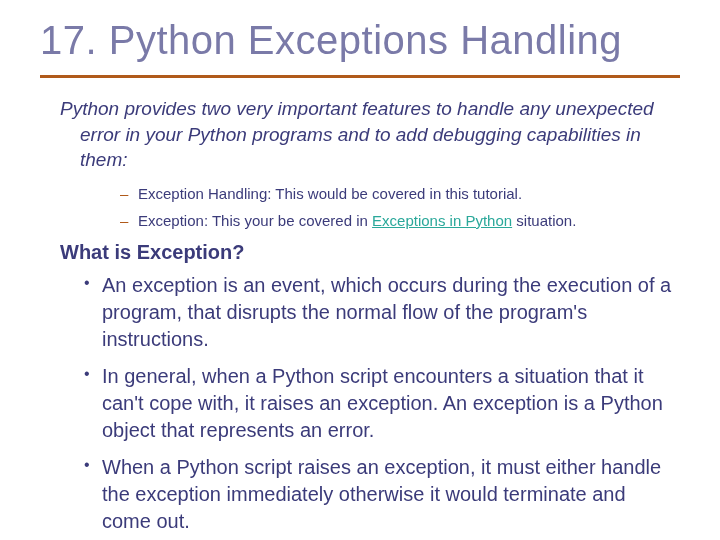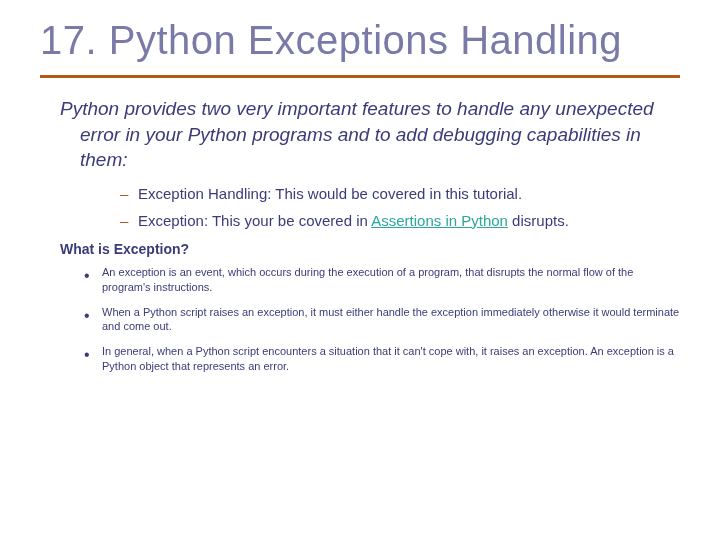--- a/index.html
+++ b/index.html
@@ -49,30 +49,30 @@
     position: absolute;
     left: 0;
     color: #b05a1a;
   }
   .bold { font-weight: normal; }
   .link {
     color: #2aa89a;
     text-decoration: underline;
   }
   .heading2 {
-    font-size: 14px;
+    font-size: 20px;
     font-weight: bold;
     margin-left: 20px;
     margin-bottom: 8px;
   }
   .bullet-list {
     margin-left: 40px;
   }
   .bullet-item {
-    font-size: 11px;
+    font-size: 20px;
     line-height: 1.35;
     margin-bottom: 10px;
     position: relative;
     padding-left: 22px;
   }
   .bullet-item::before {
     content: "•";
     position: absolute;
     left: 4px;
     color: #3b3b7a;
@@ -85,23 +85,23 @@
 <h1 class="title">17. Python Exceptions Handling</h1>
 <hr class="divider">
 
 <p class="intro">Python provides two very important features to handle any unexpected error in your Python programs and to add debugging capabilities in them:</p>
 
 <div class="sublist">
   <div class="sublist-item">
     <span class="bold">Exception Handling</span><span>: This would be covered in this tutorial.</span>
   </div>
   <div class="sublist-item">
-    <span class="bold">Exception</span><span>: This your be covered in </span><a class="link" href="#">Assertions in Python</a><span> disrupts.</span>
+    <span class="bold">Exception</span><span>: This your be covered in </span><a class="link" href="#">Exceptions in Python</a><span> situation.</span>
   </div>
 </div>
 
 <p class="heading2">What is Exception?</p>
 
 <div class="bullet-list">
   <div class="bullet-item">An exception is an event, which occurs during the execution of a program, that disrupts the normal flow of the program's instructions.</div>
+  <div class="bullet-item">In general, when a Python script encounters a situation that it can't cope with, it raises an exception. An exception is a Python object that represents an error.</div>
   <div class="bullet-item">When a Python script raises an exception, it must either handle the exception immediately otherwise it would terminate and come out.</div>
-  <div class="bullet-item">In general, when a Python script encounters a situation that it can't cope with, it raises an exception. An exception is a Python object that represents an error.</div>
 </div>
 
 </body></html>

